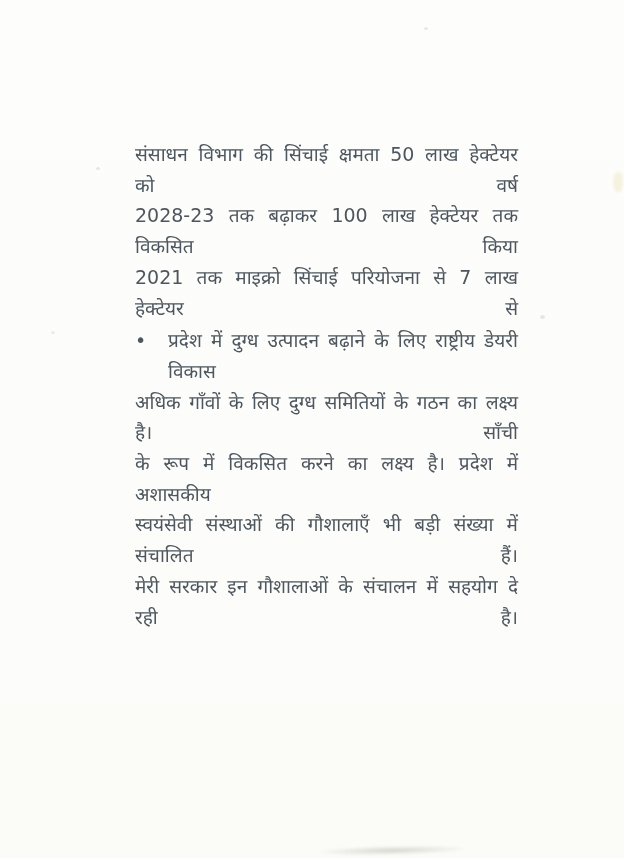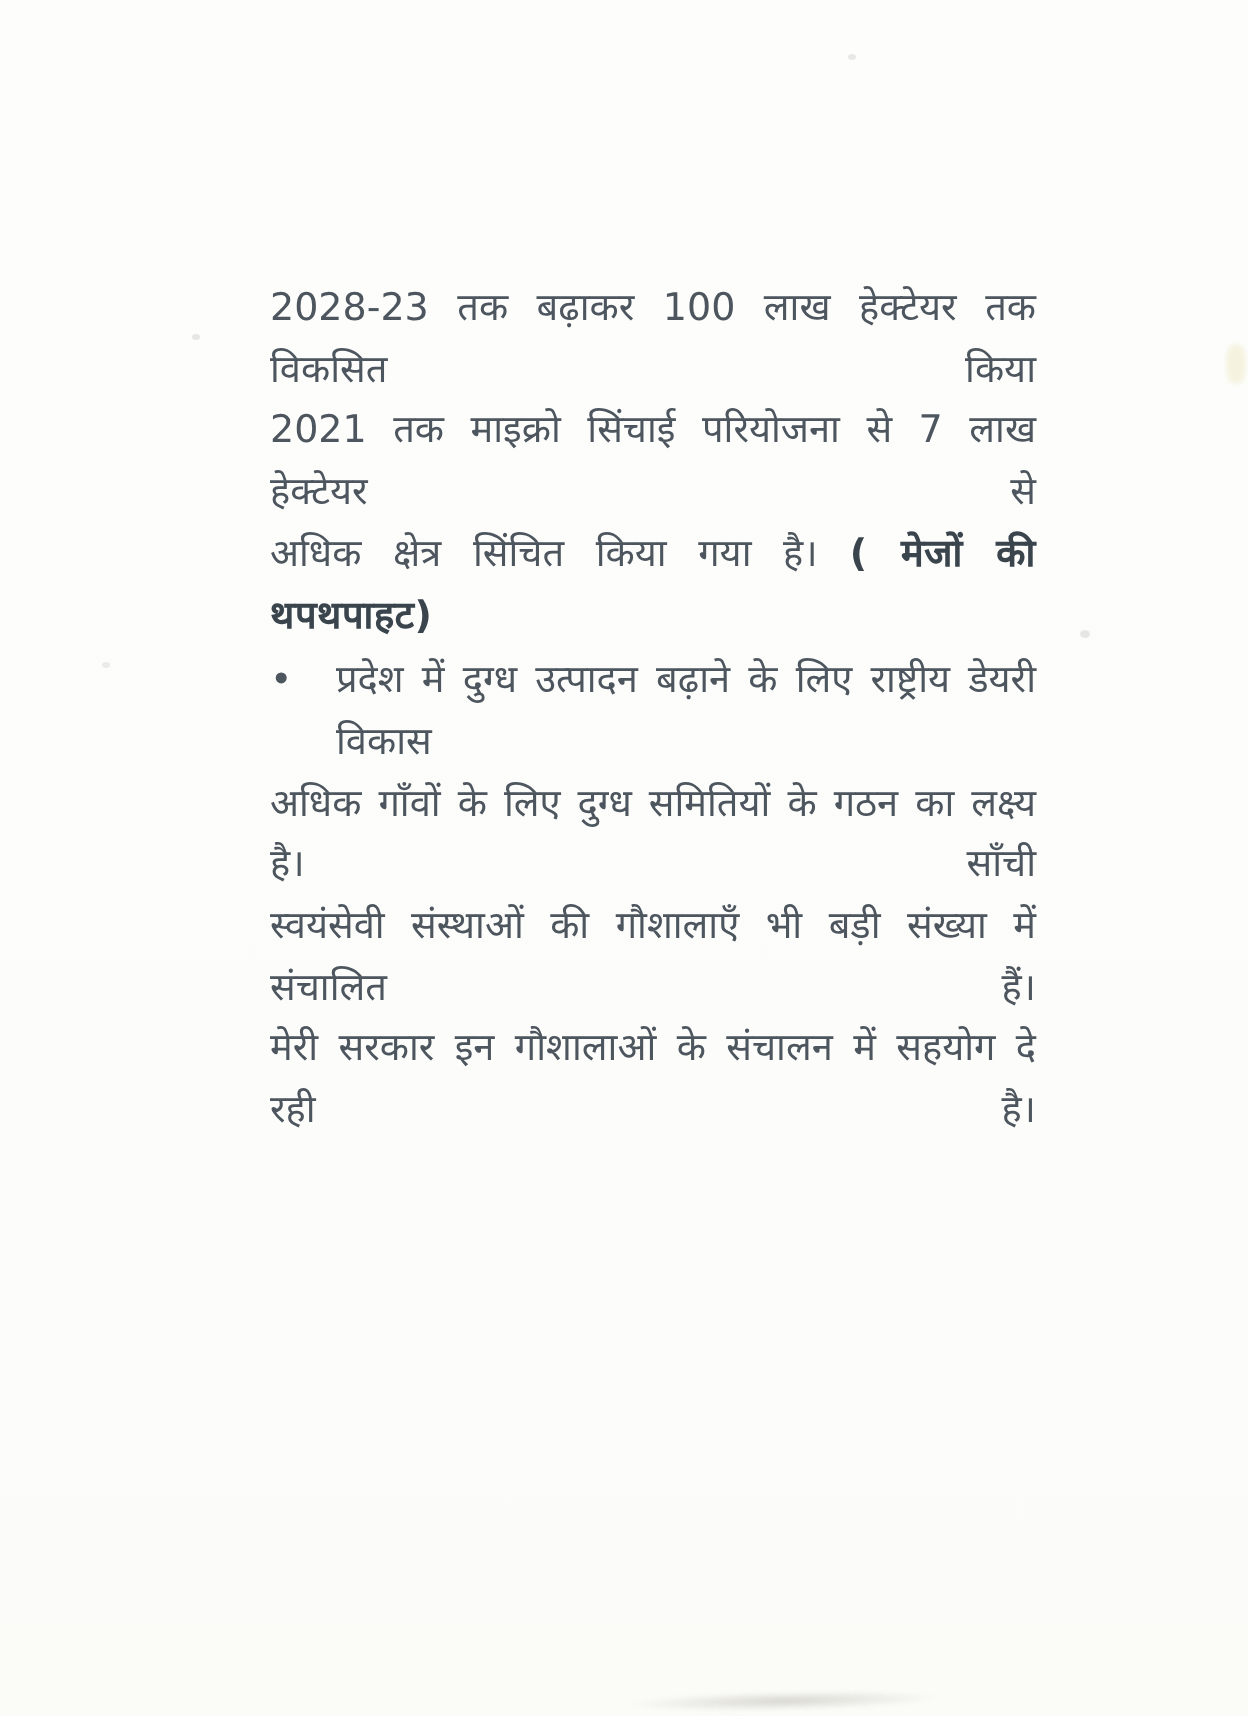--- a/index.html
+++ b/index.html
@@ -75,33 +75,32 @@
   }
 </style>
 </head>
 <body>
 
 <div class="page">
 
   <div class="text-block">
 
     <div class="para">
+      <div class="line">संसाधन विभाग की सिंचाई क्षमता 50 लाख हेक्टेयर को वर्ष</div>
       <div class="line">2028-23 तक बढ़ाकर 100 लाख हेक्टेयर तक विकसित किया</div>
       <div class="line">2021 तक माइक्रो सिंचाई परियोजना से 7 लाख हेक्टेयर से</div>
-      <div class="line closing">
-        <span>अधिक क्षेत्र सिंचित किया गया है।</span><span class="annotation">( मेजों की थपथपाहट)</span>
-      </div>
     </div>
 
     <div class="para para-bullet">
       <div class="bullet-line">
         <span class="bullet-marker">•</span>
         <span class="bullet-first-text">प्रदेश में दुग्ध उत्पादन बढ़ाने के लिए राष्ट्रीय डेयरी विकास</span>
       </div>
       <div class="line">अधिक गाँवों के लिए दुग्ध समितियों के गठन का लक्ष्य है। साँची</div>
+      <div class="line">के रूप में विकसित करने का लक्ष्य है। प्रदेश में अशासकीय</div>
       <div class="line">स्वयंसेवी संस्थाओं की गौशालाएँ भी बड़ी संख्या में संचालित हैं।</div>
       <div class="line">मेरी सरकार इन गौशालाओं के संचालन में सहयोग दे रही है।</div>
 
     </div>
 
   </div>
 
   <div class="speck speck-1"></div>
   <div class="speck speck-2"></div>
   <div class="speck speck-3"></div>

